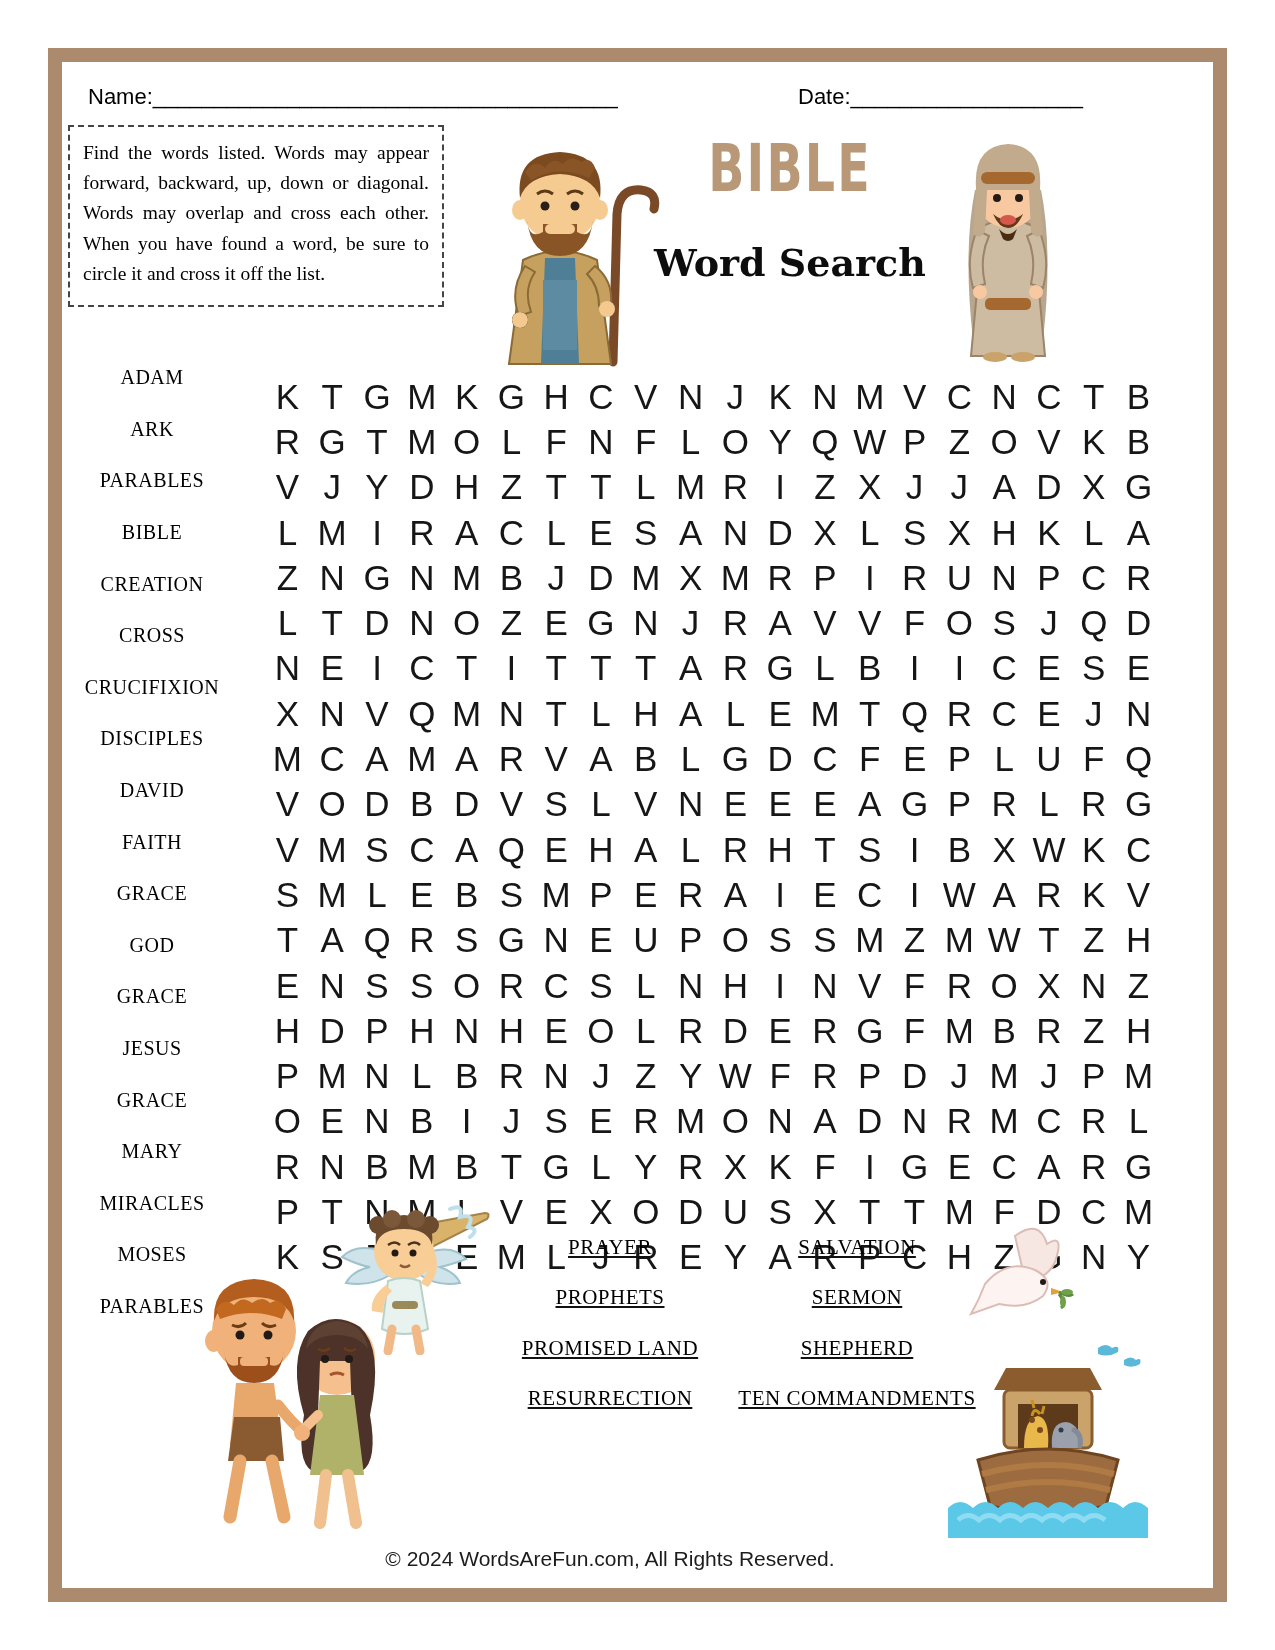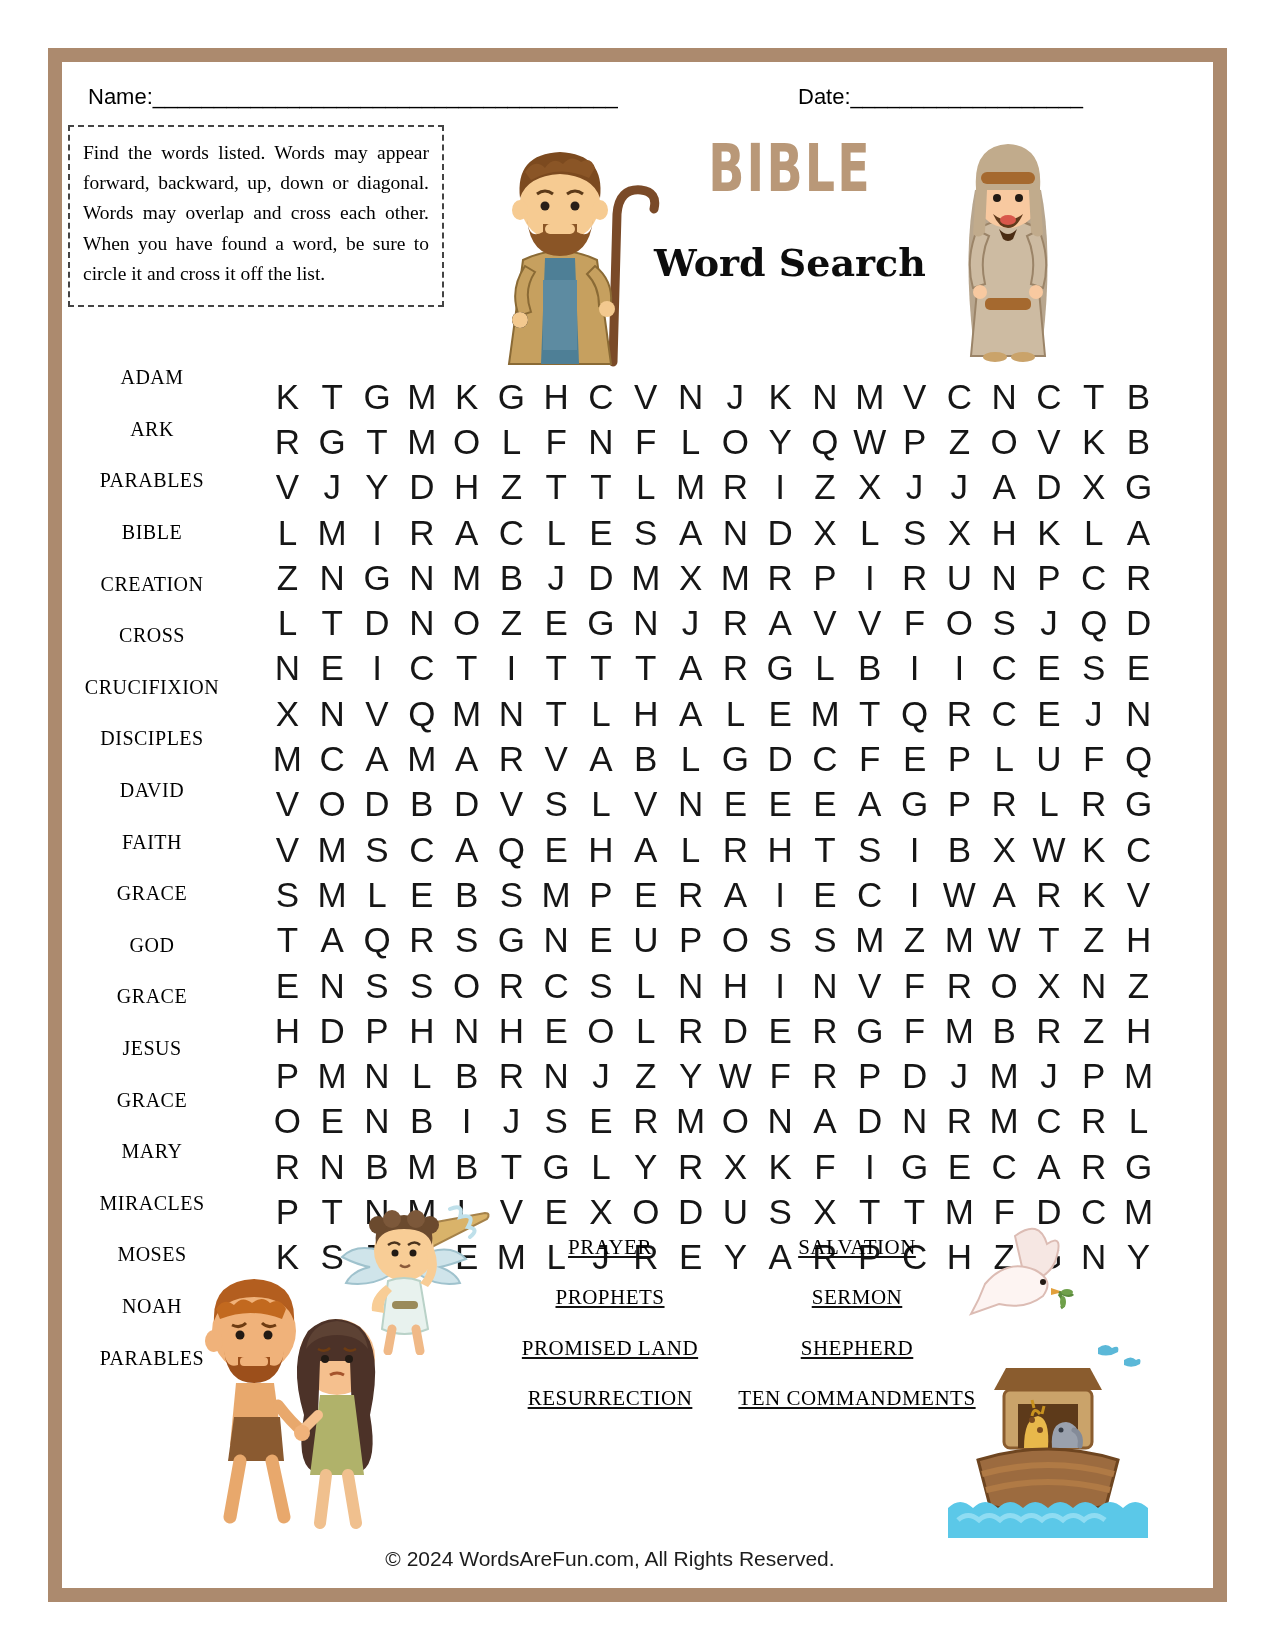--- a/index.html
+++ b/index.html
@@ -122,21 +122,20 @@
       <div class="wl-item">DAVID</div>
       <div class="wl-item">FAITH</div>
       <div class="wl-item">GRACE</div>
       <div class="wl-item">GOD</div>
       <div class="wl-item">GRACE</div>
       <div class="wl-item">JESUS</div>
       <div class="wl-item">GRACE</div>
       <div class="wl-item">MARY</div>
       <div class="wl-item">MIRACLES</div>
       <div class="wl-item">MOSES</div>
-      <div class="wl-item">NOAH</div>
       <div class="wl-item">PARABLES</div>
     </div>
 
   <div class="grid">
       <div class="grid-row">
         <span class="grid-cell" style="color: rgb(22, 22, 22);">K</span>
         <span class="grid-cell" style="color: rgb(22, 22, 22);">T</span>
         <span class="grid-cell" style="color: rgb(22, 22, 22);">G</span>
         <span class="grid-cell" style="color: rgb(22, 22, 22);">M</span>
         <span class="grid-cell" style="color: rgb(22, 22, 22);">K</span>

